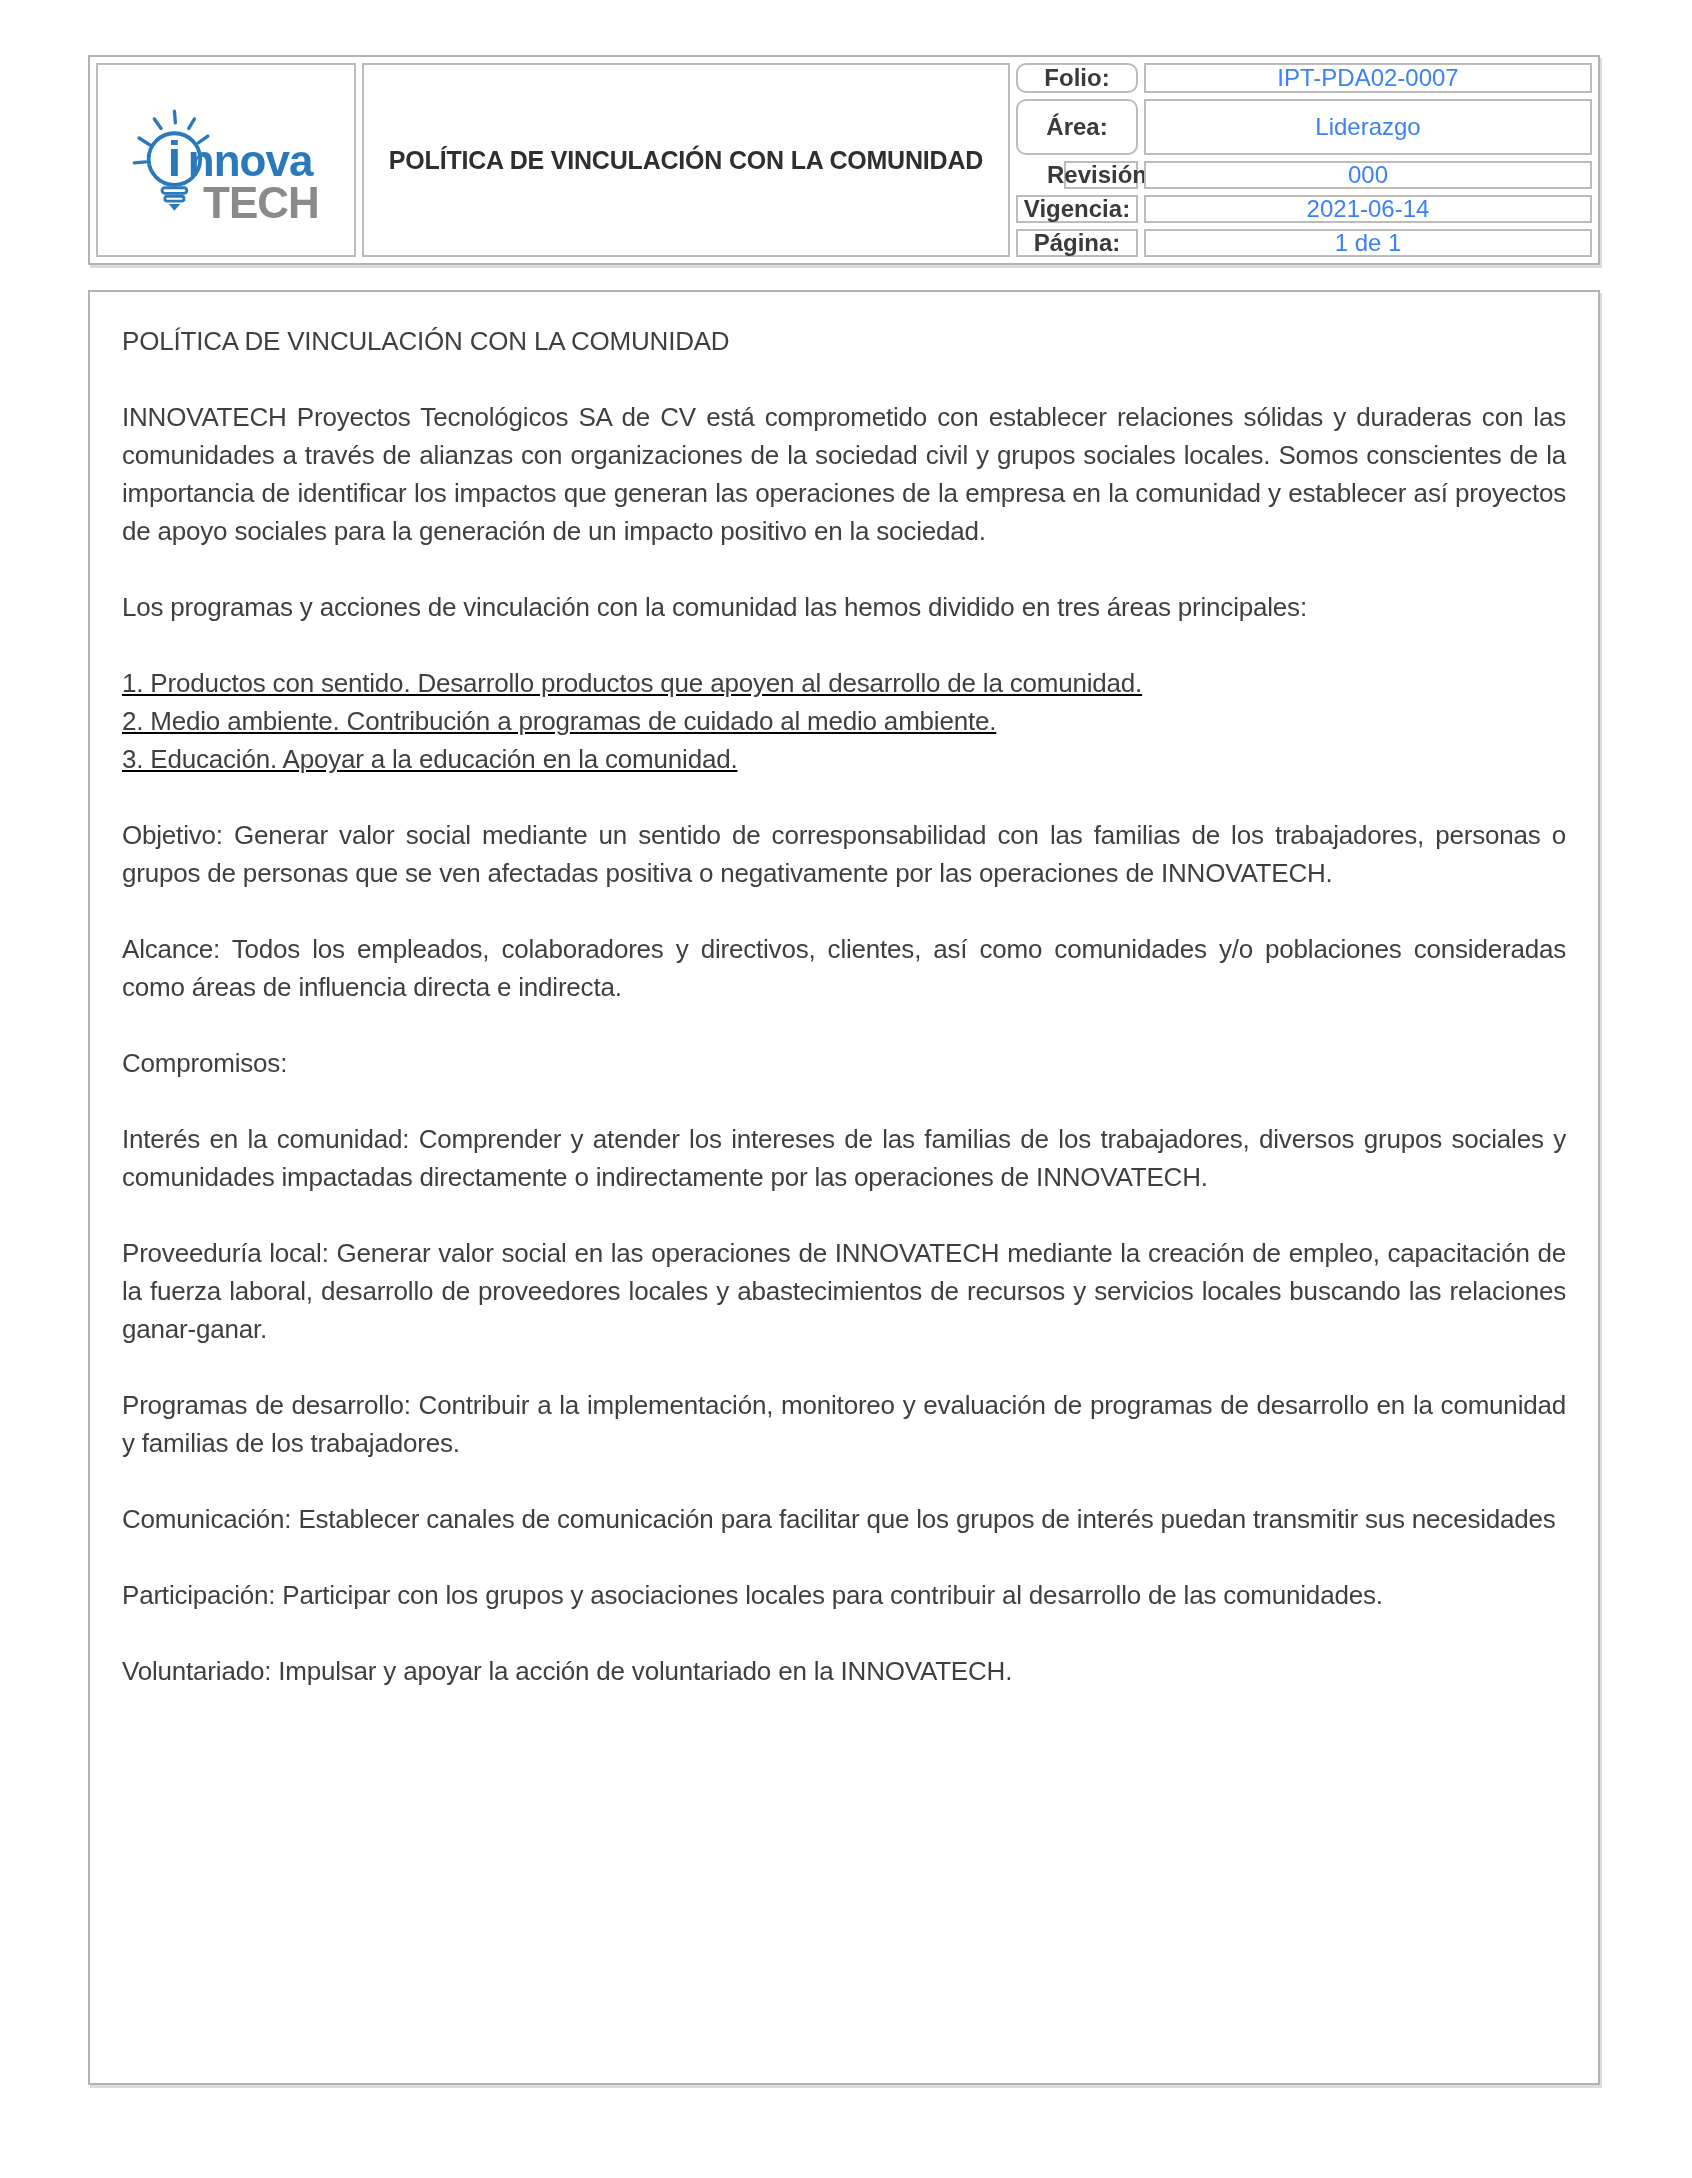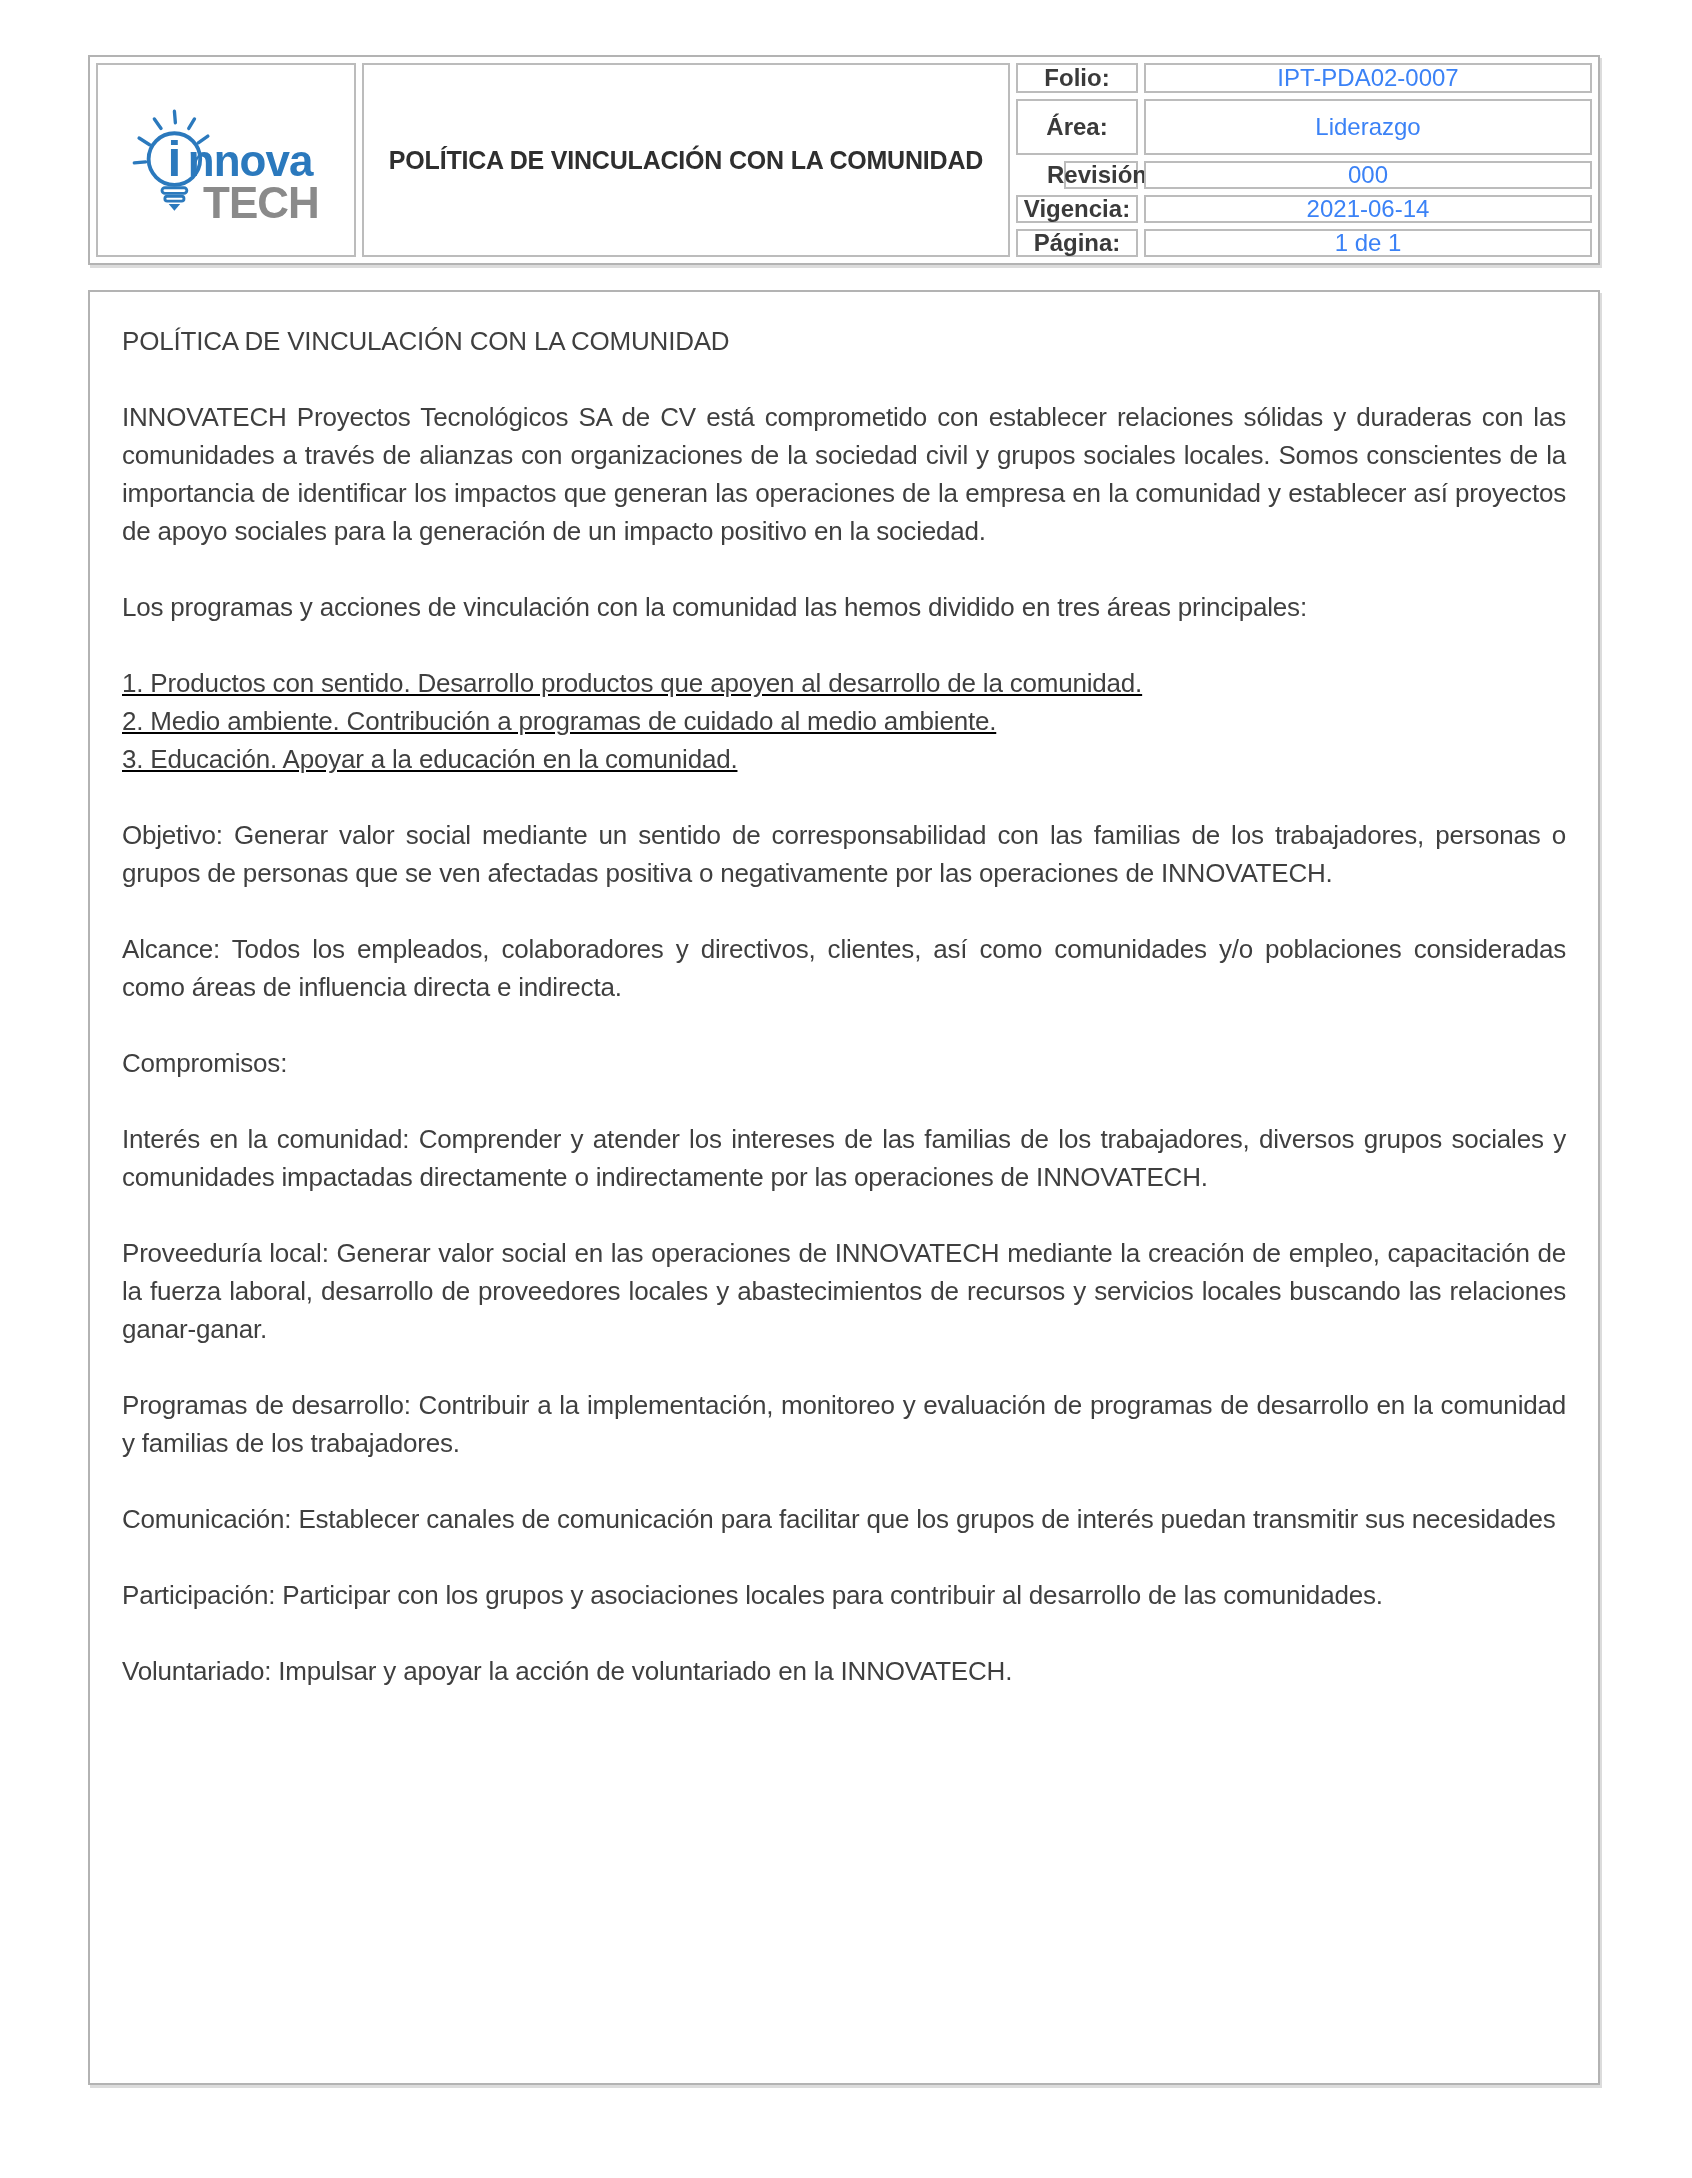--- a/index.html
+++ b/index.html
@@ -81,28 +81,28 @@
 
           <text x="96" y="128" font-size="46" font-weight="bold" fill="#8a8a8a" font-family="Liberation Sans, sans-serif" letter-spacing="-1">TECH</text>
         </svg>
       </div>
     </div>
 
     <div class="cell title-cell">
       <div class="doc-title">POLÍTICA DE VINCULACIÓN CON LA COMUNIDAD</div>
     </div>
 
-    <div class="cell" style="grid-column:3;grid-row:1;">
+    <div class="cell" style="grid-column:3;grid-row:1;border-radius:10px;">
       <span class="meta-label">Folio:</span>
     </div>
     <div class="cell" style="grid-column:4;grid-row:1;">
       <span class="meta-value">IPT-PDA02-0007</span>
     </div>
 
-    <div class="cell" style="grid-column:3;grid-row:2;">
+    <div class="cell" style="grid-column:3;grid-row:2;border-radius:10px;">
       <span class="meta-label">Área:</span>
     </div>
     <div class="cell" style="grid-column:4;grid-row:2;text-align:center;">
       <span class="meta-value">Liderazgo</span>
     </div>
 
     <div class="cell" style="grid-column:3;grid-row:3;margin-left:48px;">
       <span class="meta-label">Revisión:</span>
     </div>
     <div class="cell" style="grid-column:4;grid-row:3;">

